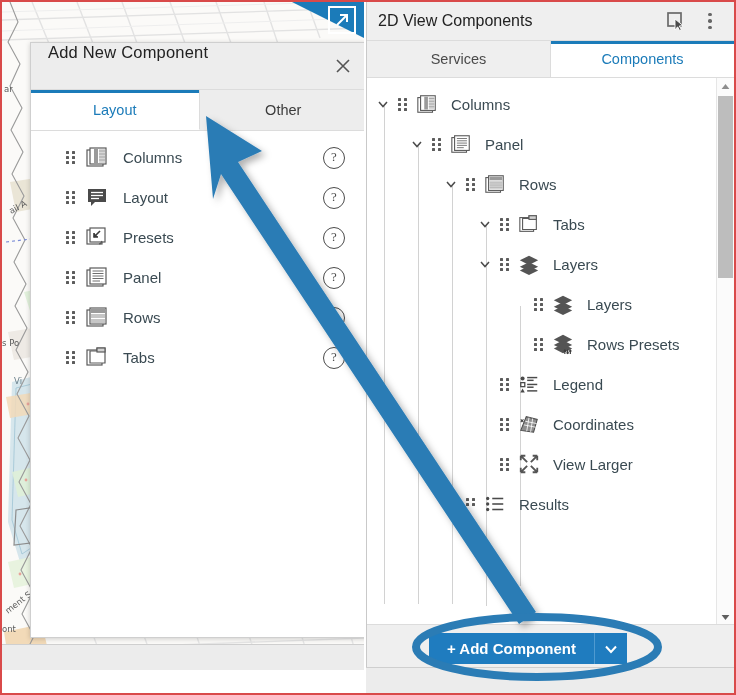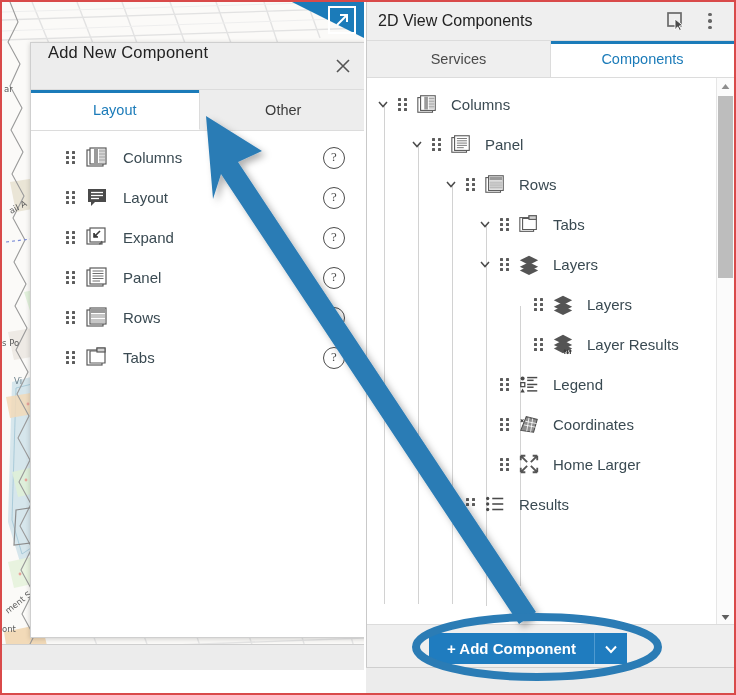--- a/index.html
+++ b/index.html
@@ -326,21 +326,21 @@
             </span>
           <span class="comp-ico">
             <svg width="24" height="24" viewBox="0 0 24 24">
               <rect x="2" y="5" width="15" height="14" fill="#fff" stroke="#5a5a5a" stroke-width="1.2"></rect>
               <rect x="5" y="3" width="15" height="14" fill="#fff" stroke="#5a5a5a" stroke-width="1.2"></rect>
               <path d="M15 6 L9 12" stroke="#3a3a3a" stroke-width="1.6"></path>
               <path d="M9 8 L9 12 L13 12" fill="#3a3a3a" stroke="#3a3a3a" stroke-width="1.6"></path>
               <path d="M17 16 a4 4 0 0 1 -3 3" stroke="#5a5a5a" stroke-width="1.2" fill="none"></path>
             </svg>
           </span>
-          <span class="comp-label">Expand</span>
+          <span class="comp-label">Presets</span>
           <span class="help">?</span>
         </div>
 
         <div class="comp-row">
           <span class="grip">
               <i></i>
               <i></i>
               <i></i>
               <i></i>
               <i></i>
@@ -633,21 +633,21 @@
               <g stroke="#3d3d3d" stroke-width="1.3" fill="none">
                 <path d="M14 18 V23"></path>
                   <path d="M17 18 V23"></path>
                   <path d="M20 18 V23"></path>
               </g>
               <circle cx="14" cy="19.5" r="1.3" fill="#3d3d3d"></circle>
               <circle cx="17" cy="21.5" r="1.3" fill="#3d3d3d"></circle>
               <circle cx="20" cy="19.5" r="1.3" fill="#3d3d3d"></circle>
             </svg>
           </span>
-          <span class="tlabel">Layer Results</span>
+          <span class="tlabel">Rows Presets</span>
         </div>
 
         <div class="tree-row" style="padding-left:110px">
           <span class="chev empty"></span>
           <span class="tgrip" style="margin-left:6px">
               <i></i>
               <i></i>
               <i></i>
               <i></i>
               <i></i>
@@ -708,21 +708,21 @@
               <i></i>
             </span>
           <span class="ticon">
             <svg width="22" height="22" viewBox="0 0 24 24">
               <path d="M10 10 L3 3 M3 3 L3 8 M3 3 L8 3" stroke="#555" stroke-width="2" fill="none"></path>
               <path d="M14 10 L21 3 M21 3 L21 8 M21 3 L16 3" stroke="#555" stroke-width="2" fill="none"></path>
               <path d="M10 14 L3 21 M3 21 L3 16 M3 21 L8 21" stroke="#555" stroke-width="2" fill="none"></path>
               <path d="M14 14 L21 21 M21 21 L21 16 M21 21 L16 21" stroke="#555" stroke-width="2" fill="none"></path>
             </svg>
           </span>
-          <span class="tlabel">Home Larger</span>
+          <span class="tlabel">View Larger</span>
         </div>
 
         <div class="tree-row" style="padding-left:76px">
           <span class="chev empty"></span>
           <span class="tgrip" style="margin-left:6px">
               <i></i>
               <i></i>
               <i></i>
               <i></i>
             </span>

